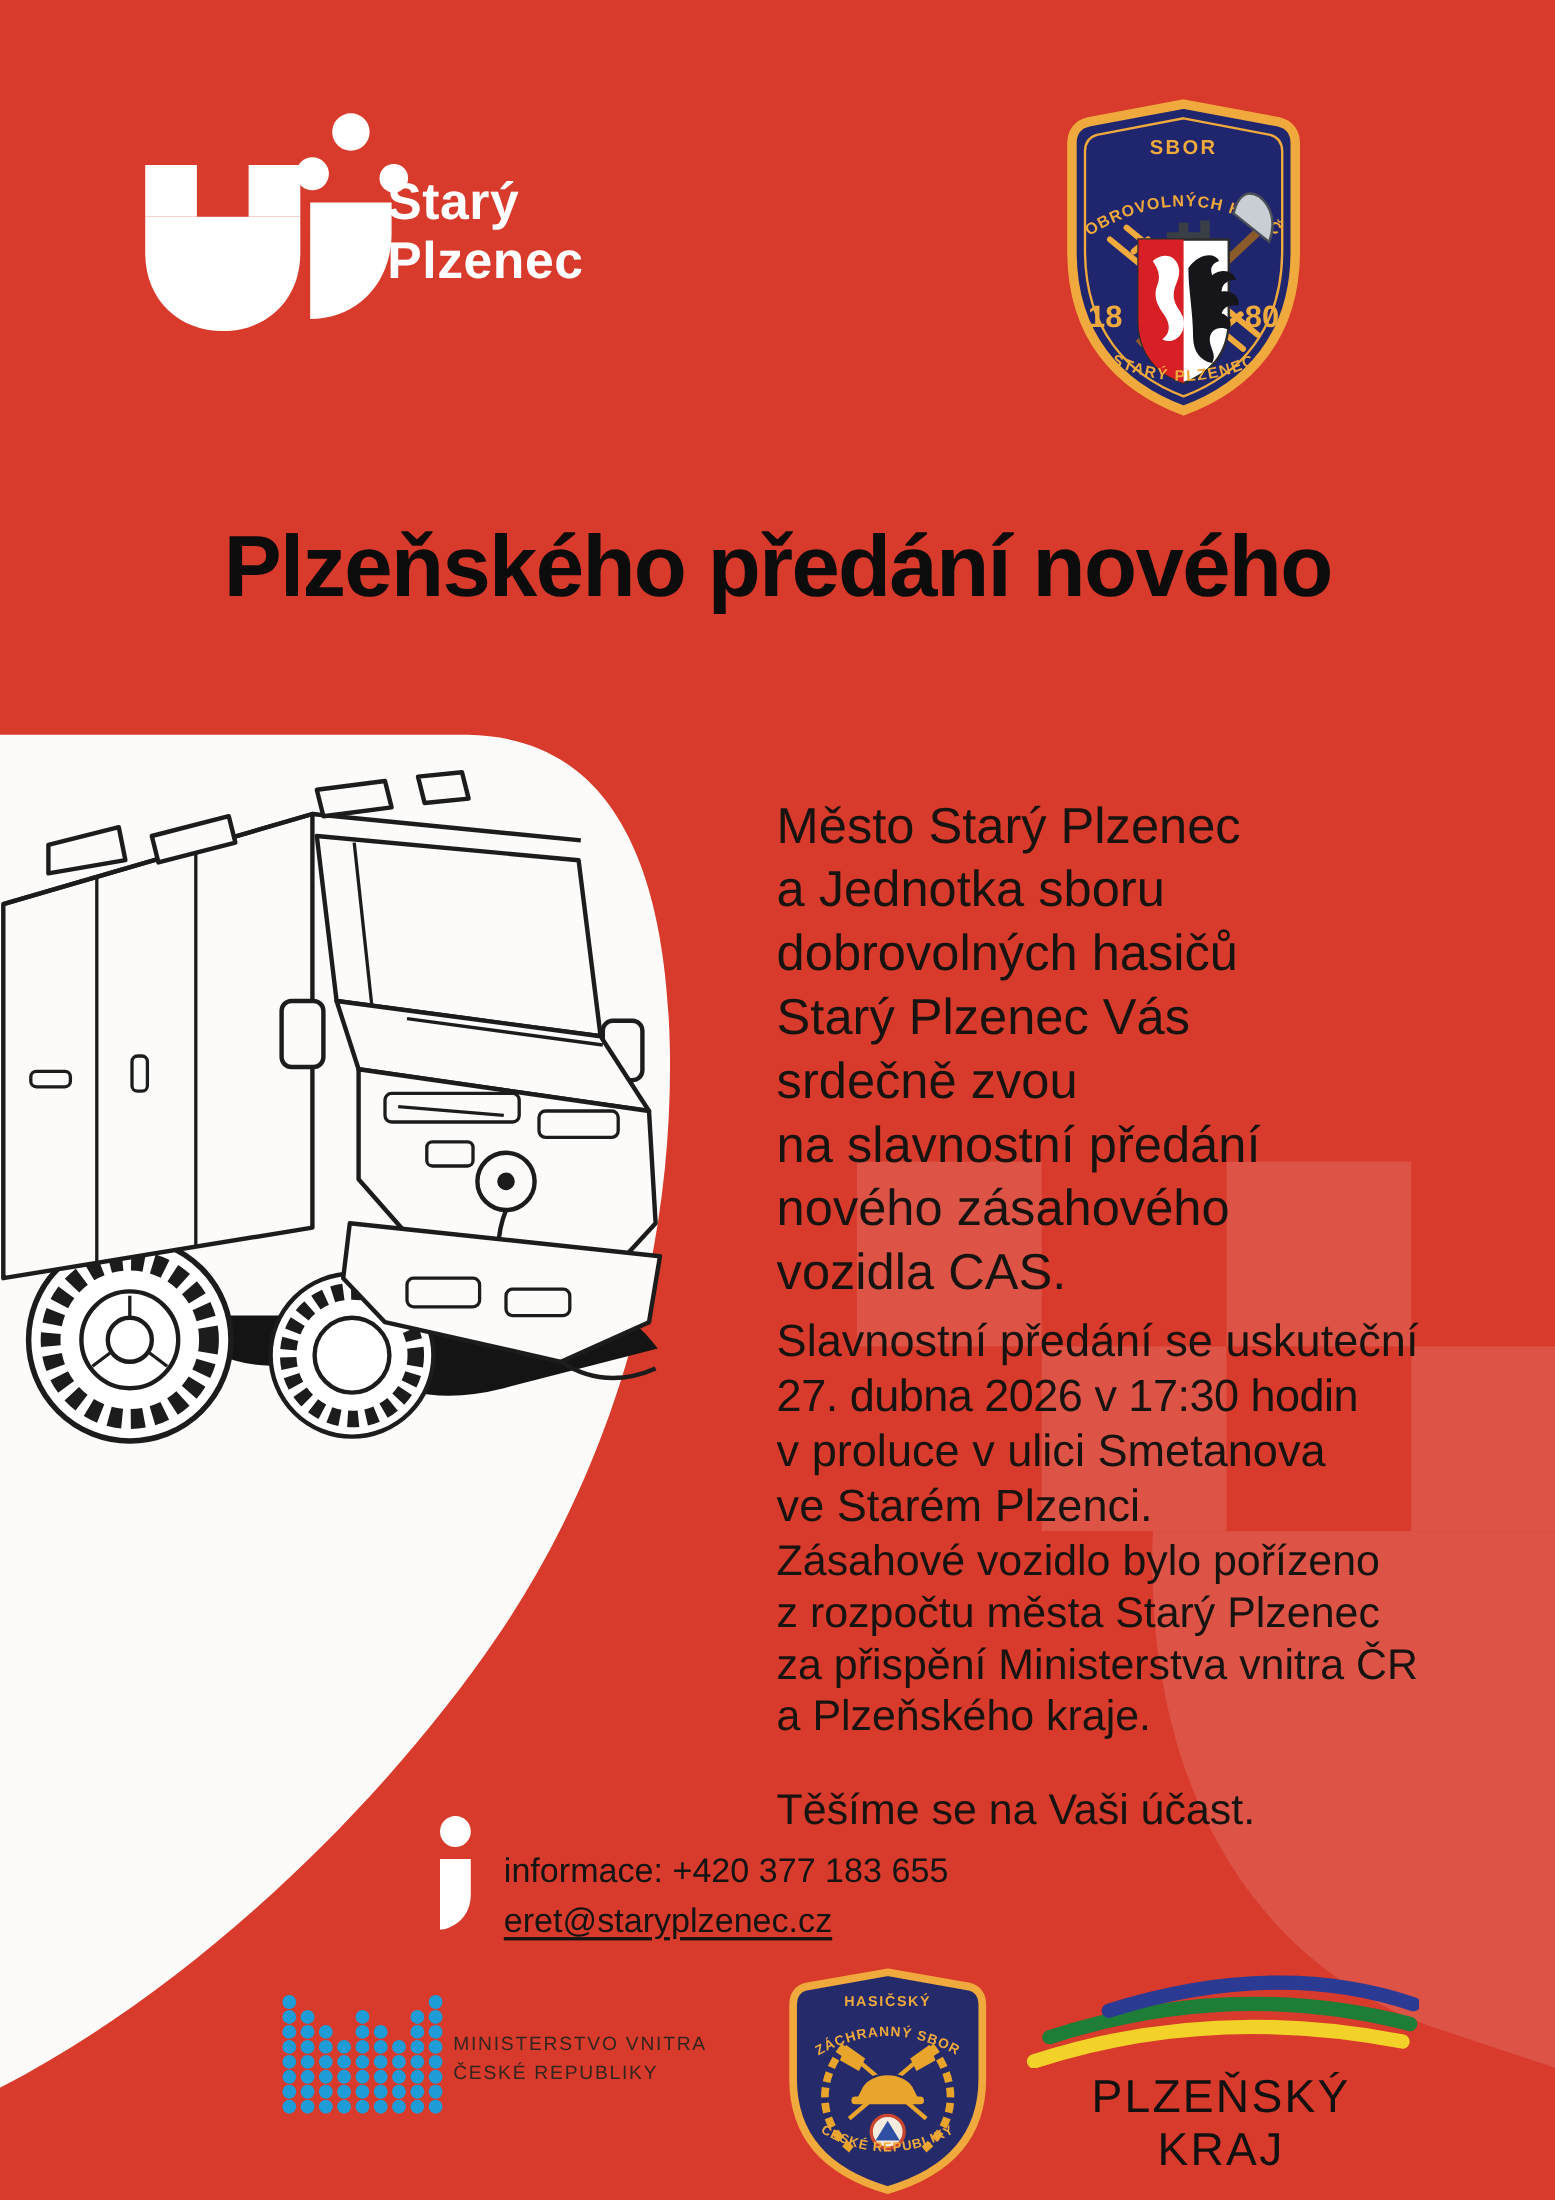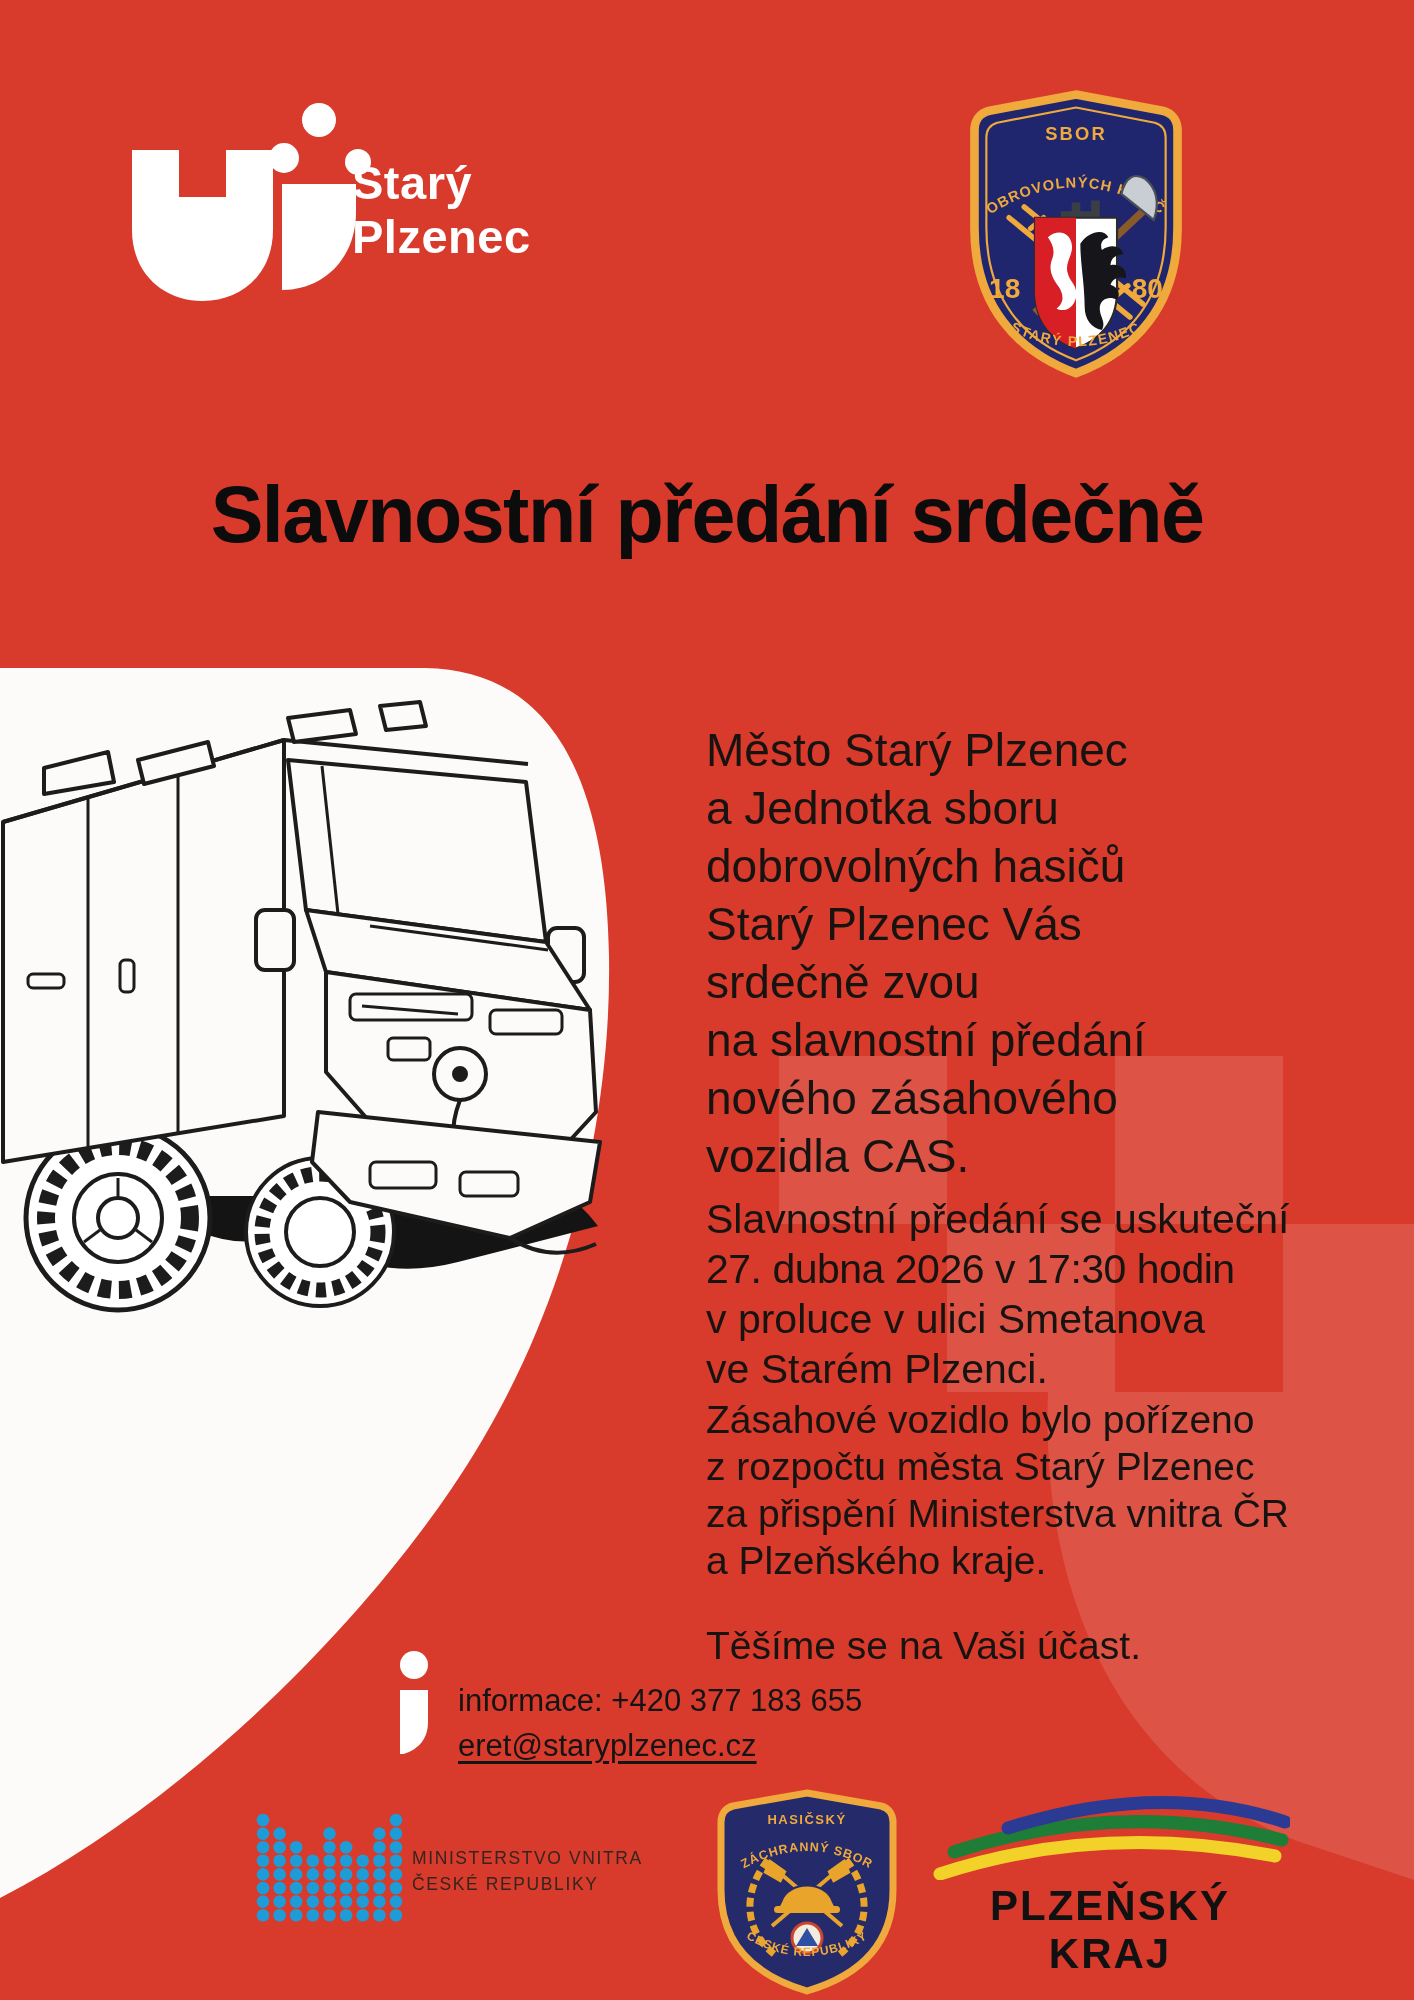--- a/index.html
+++ b/index.html
@@ -35,21 +35,21 @@
   .contact{left:458px;top:1678px;font-size:31px;line-height:45px;color:#141414;}
   .contact a{color:#141414;text-decoration:underline;text-underline-offset:5px;margin-top:28px;}
 
   
   .ministry-text{
     left:412px;top:1845px;font-size:17.5px;line-height:26px;
     letter-spacing:1.6px;color:#33251f;font-weight:500;
   }
   .region-text{
     left:930px;top:1882px;width:360px;text-align:center;
-    font-size:42px;font-weight:700;letter-spacing:2px;color:#111111;
+    font-size:42px;font-weight:400;letter-spacing:2px;color:#111111;
   }
 </style>
 </head>
 <body>
 
 <div class="poster">
 
   <svg class="abs" style="left:0;top:0;" width="1414" height="2000" viewBox="0 0 1414 2000">
 
     <g fill="#ffffff" opacity="0.13">
@@ -123,21 +123,21 @@
                c-8,-4 -16,0 -16,8 c0,8 6,12 2,20 c-10,-2 -16,-10 -16,-22 c0,-20 -4,-40 -4,-58 Z" fill="#16161a"></path>
     </g>
     <text x="34" y="192" text-anchor="middle" fill="#EFA93C" font-size="26" font-weight="bold">18</text>
     <text x="166" y="192" text-anchor="middle" fill="#EFA93C" font-size="26" font-weight="bold">80</text>
     <text font-size="13" font-weight="bold" fill="#EFA93C" letter-spacing="1.5">
       <textPath href="#sdh-bottom" startOffset="50%" text-anchor="middle">STARÝ PLZENEC</textPath>
     </text>
   </svg>
 
   <div class="abs title">
-    <div>Slavnostní předání srdečně</div>
+    <div>Plzeňského předání nového</div>
   </div>
 
   <svg class="abs" style="left:-12px;top:640px;" width="652" height="712" viewBox="0 0 652 712">
 
     <path d="M300,562 Q360,650 470,622 L610,586 Q560,520 470,530 Q360,540 300,562 Z" fill="#141414"></path>
     <path d="M212,556 h96 v34 q-48,22 -96,2 Z" fill="#141414"></path>
 
     <g stroke="#1c1c1c" fill="#ffffff">
       <circle cx="332" cy="592" r="74" stroke-width="4"></circle>
       <circle cx="332" cy="592" r="58" stroke-width="15" fill="none" stroke-dasharray="10 7"></circle>

